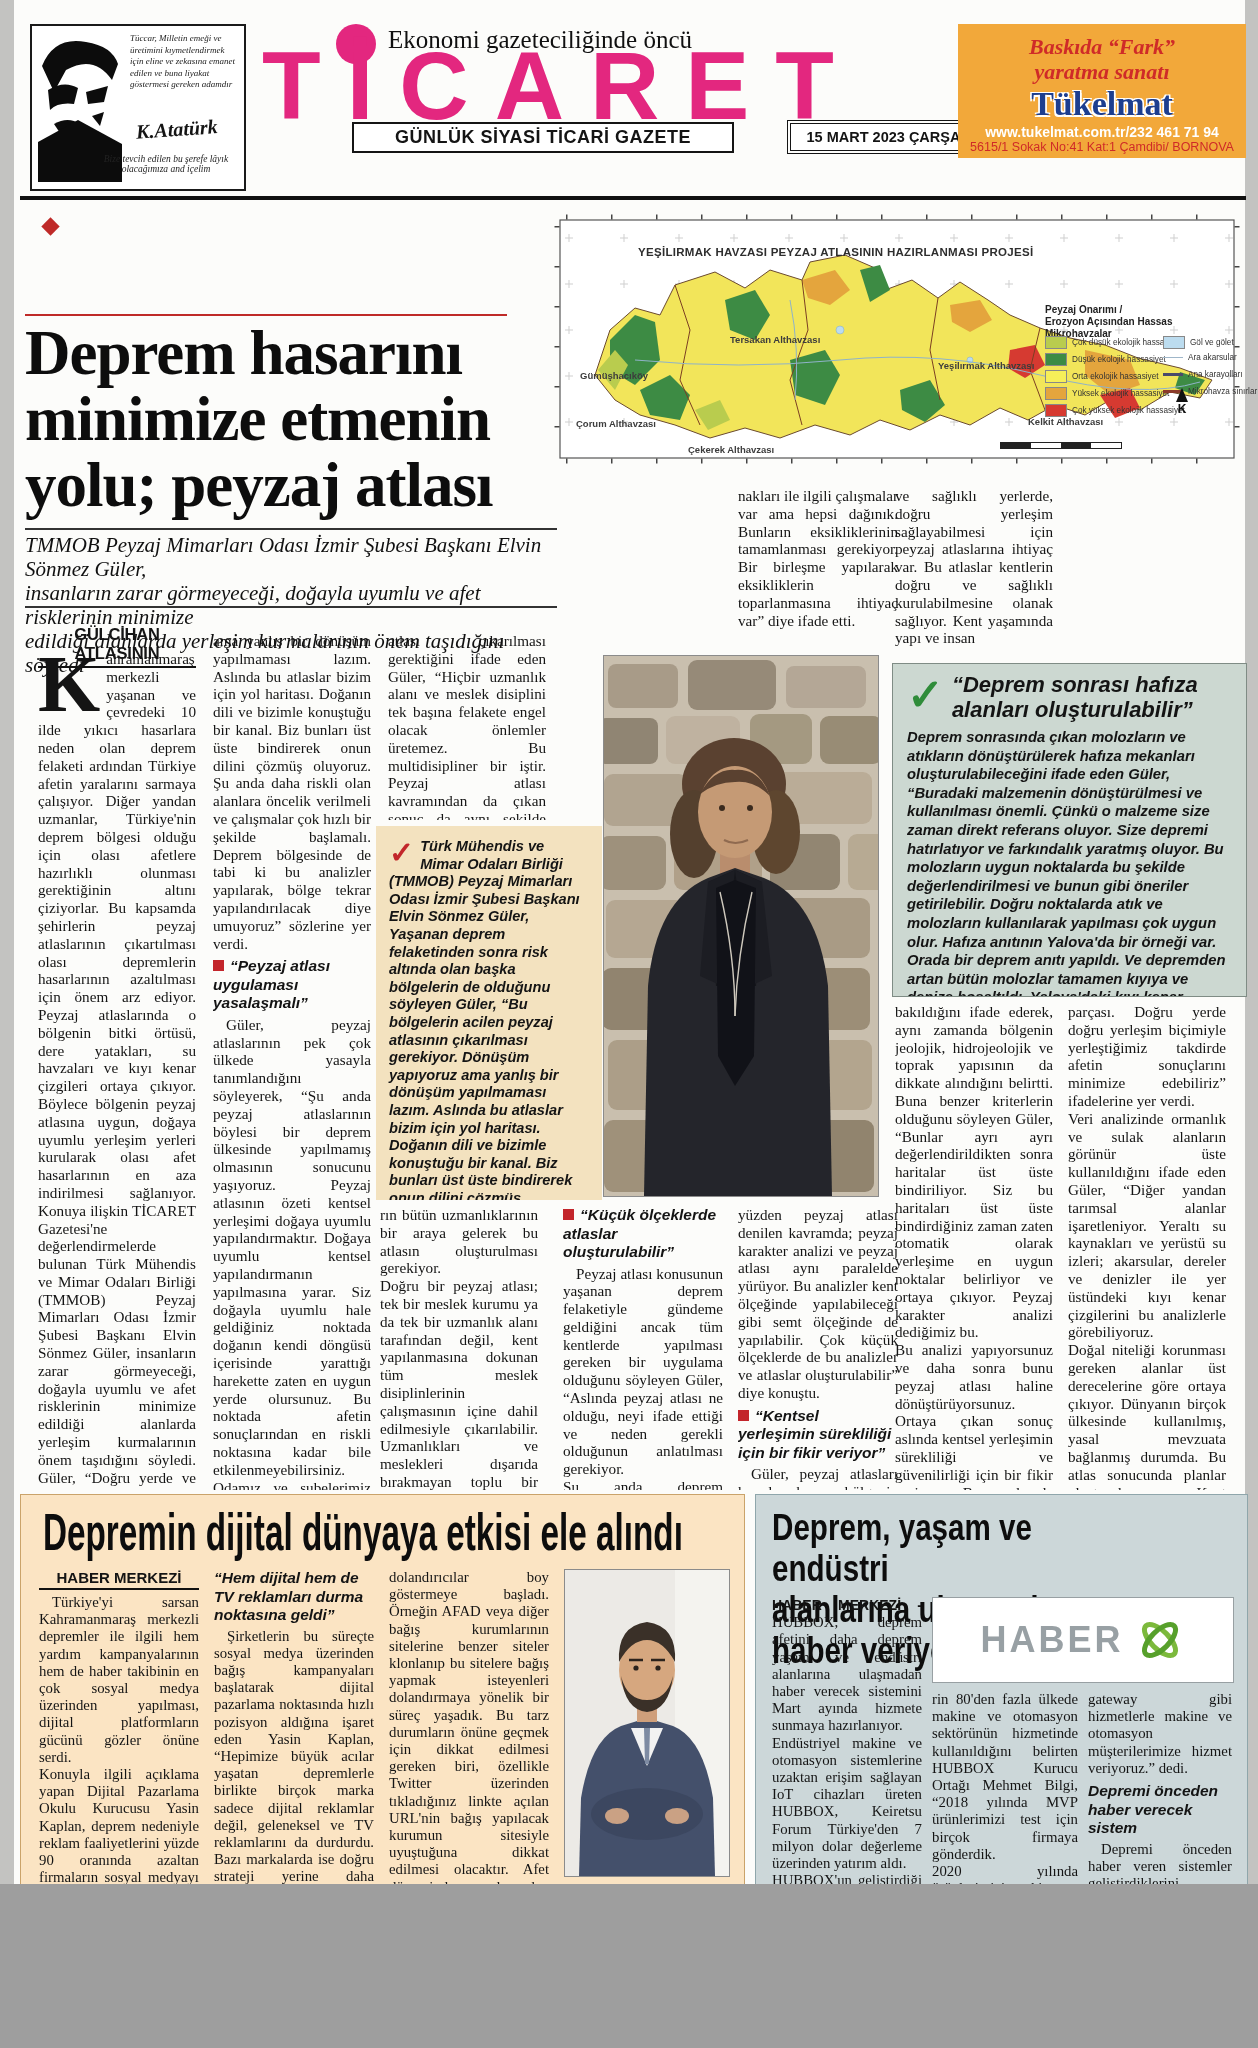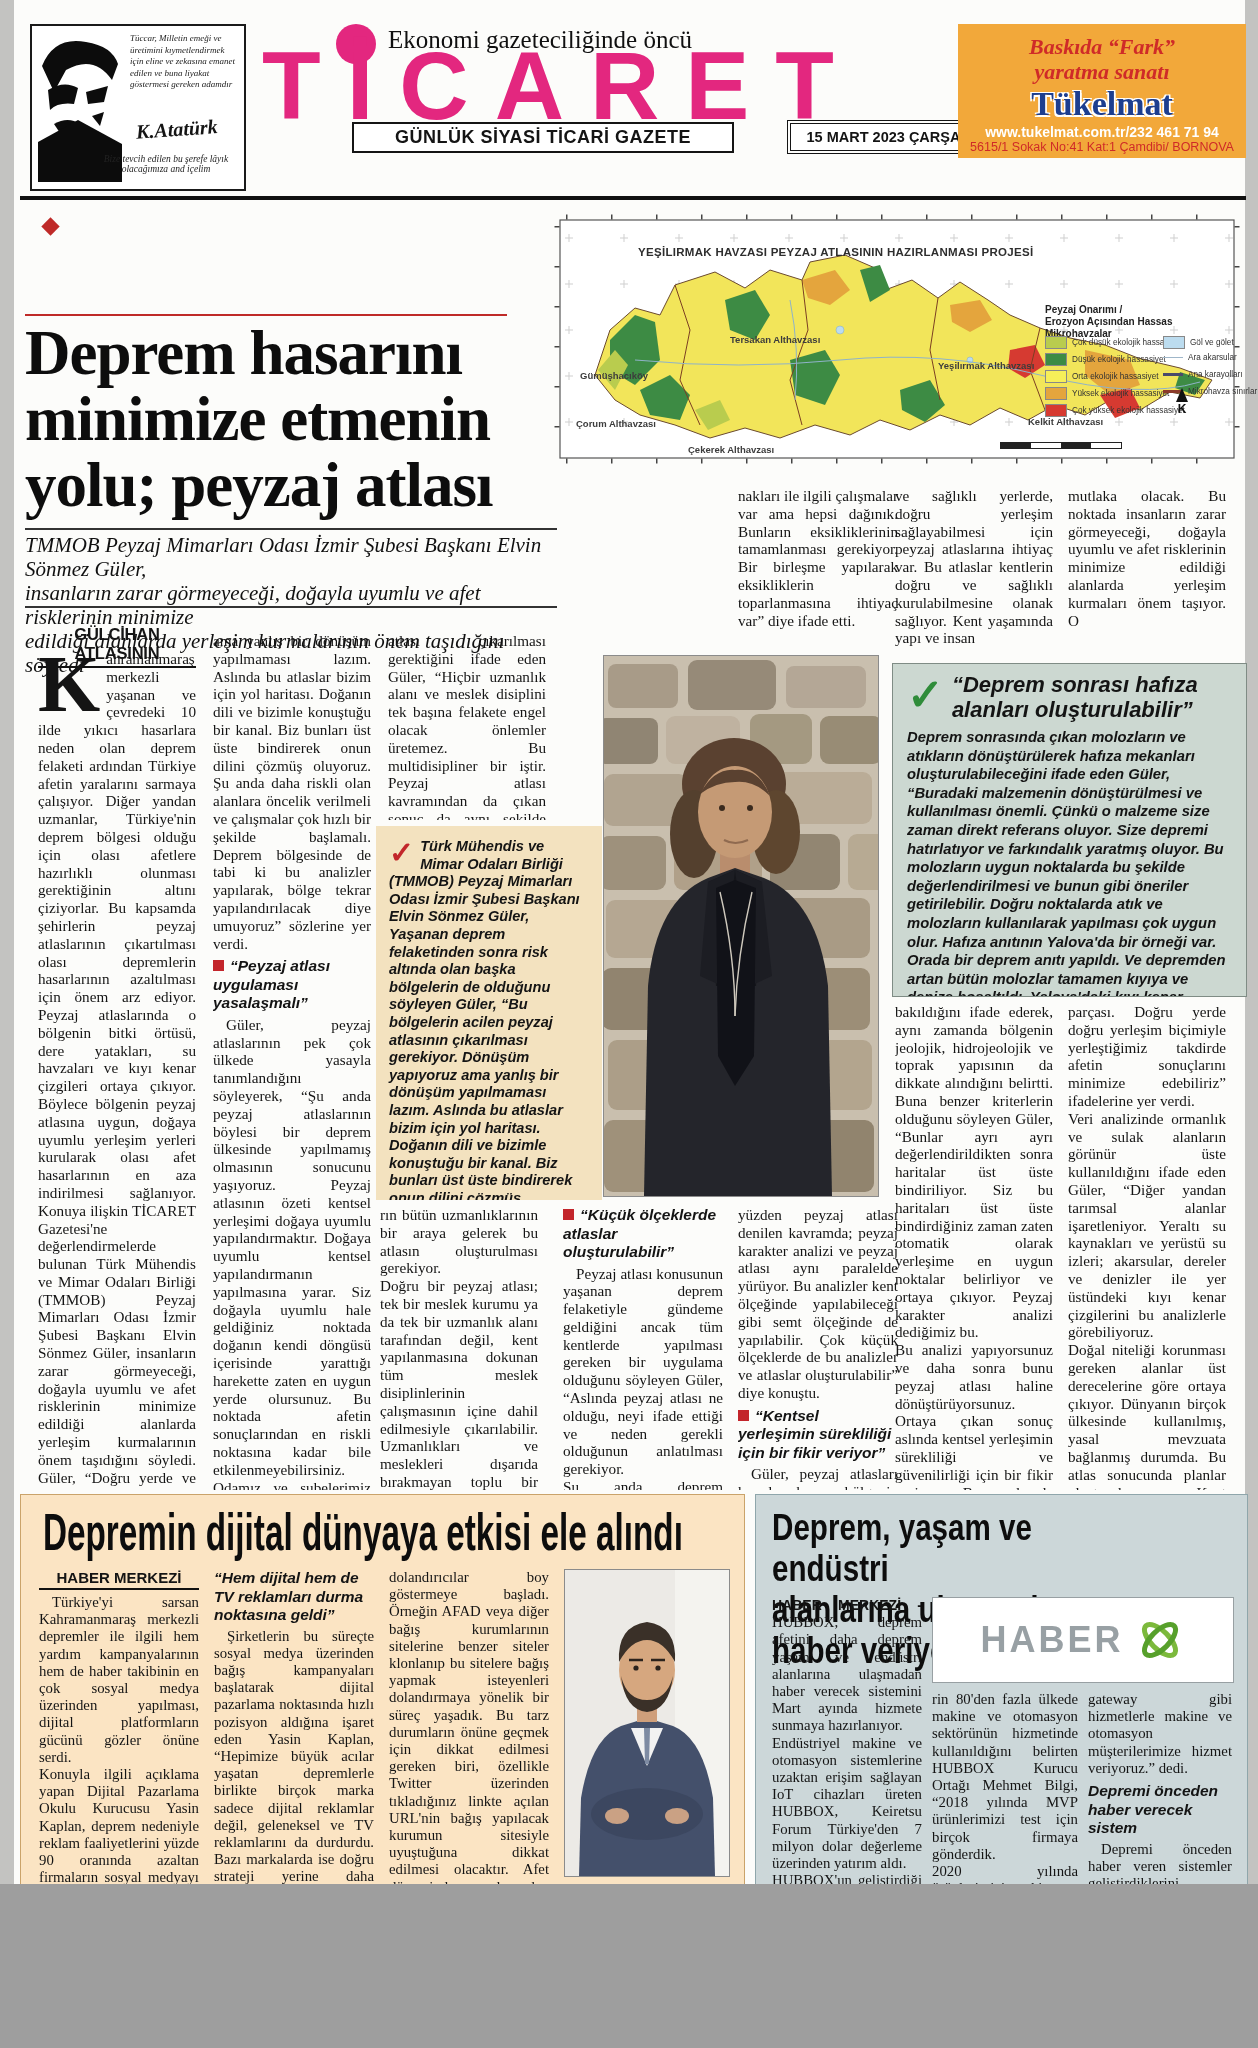--- a/index.html
+++ b/index.html
@@ -308,23 +308,20 @@
       <path d="M148,236 Q133,300 131,360" stroke="#cfc9bd" stroke-width="1.4" fill="none"></path>
     </svg>
   </div>
 
   <div class="abs col" style="left:738px;top:487px;width:160px;height:160px;">
     <div class="bt">nakları ile ilgili çalışmalar var ama hepsi dağınık. Bunların eksikliklerinin tamamlanması gerekiyor. Bir birleşme yapılarak eksikliklerin toparlanmasına ihtiyaç var” diye ifade etti.</div>
   </div>
   <div class="abs col" style="left:895px;top:487px;width:158px;height:168px;">
     <div class="bt">ve sağlıklı yerlerde, doğru yerleşim sağlayabilmesi için peyzaj atlaslarına ihtiyaç var. Bu atlaslar kentlerin doğru ve sağlıklı kurulabilmesine olanak sağlıyor. Kent yaşamında yapı ve insan</div>
   </div>
-  <div class="abs col" style="left:1068px;top:487px;width:158px;height:168px;">
-    <div class="bt">mutlaka olacak. Bu noktada insanların zarar görmeyeceği, doğayla uyumlu ve afet risklerinin minimize edildiği alanlarda yerleşim kurmaları önem taşıyor. O</div>
-  </div>
 
   <div class="abs greenbox col" style="left:892px;top:663px;width:325px;height:316px;">
     <span class="gcheck">✓</span>
     <div class="gtitle">“Deprem sonrası hafıza alanları oluşturulabilir”</div>
     <div class="gtext">Deprem sonrasında çıkan molozların ve atıkların dönüştürülerek hafıza mekanları oluşturulabileceğini ifade eden Güler, “Buradaki malzemenin dönüştürülmesi ve kullanılması önemli. Çünkü o malzeme size zaman direkt referans oluyor. Size depremi hatırlatıyor ve farkındalık yaratmış oluyor. Bu molozların uygun noktalarda bu şekilde değerlendirilmesi ve bunun gibi öneriler getirilebilir. Doğru noktalarda atık ve molozların kullanılarak yapılması çok uygun olur. Hafıza anıtının Yalova'da bir örneği var. Orada bir deprem anıtı yapıldı. Ve depremden artan bütün molozlar tamamen kıyıya ve denize boşaltıldı. Yalova'daki kıyı kenar çizgisi de bu molozların atılmasıyla değişti. Ama bu alanda denize çok büyük bir moloz yığını dolgu yapıldı. Burada bir deprem anıtı oluşturulmasına karar verilmişti. Bu anıt tamamen bu molozların yığılmasıyla yapıldı. İyi bir uygulama olabilirdi ama iyi bir fikirdi. Şu anda oradaki depremin üzerinden yıllar geçmesine rağmen, ziyaretçi alan ve deprem farkındalığını ciddi anlamda yaratan bir alan” diye konuştu.</div>
   </div>
 
   <div class="abs col" style="left:380px;top:1206px;width:158px;height:284px;">
     <div class="bt">rın bütün uzmanlıklarının bir araya gelerek bu atlasın oluşturulması gerekiyor.
 Doğru bir peyzaj atlası; tek bir meslek kurumu ya da tek bir uzmanlık alanı tarafından değil, kent yapılanmasına dokunan tüm meslek disiplinlerinin çalışmasının içine dahil edilmesiyle çıkarılabilir. Uzmanlıkları ve meslekleri dışarıda bırakmayan toplu bir çalışmanın yapılması lazım. Uzman kişilerin bir araya getirildiği, alan ekip-</div>

